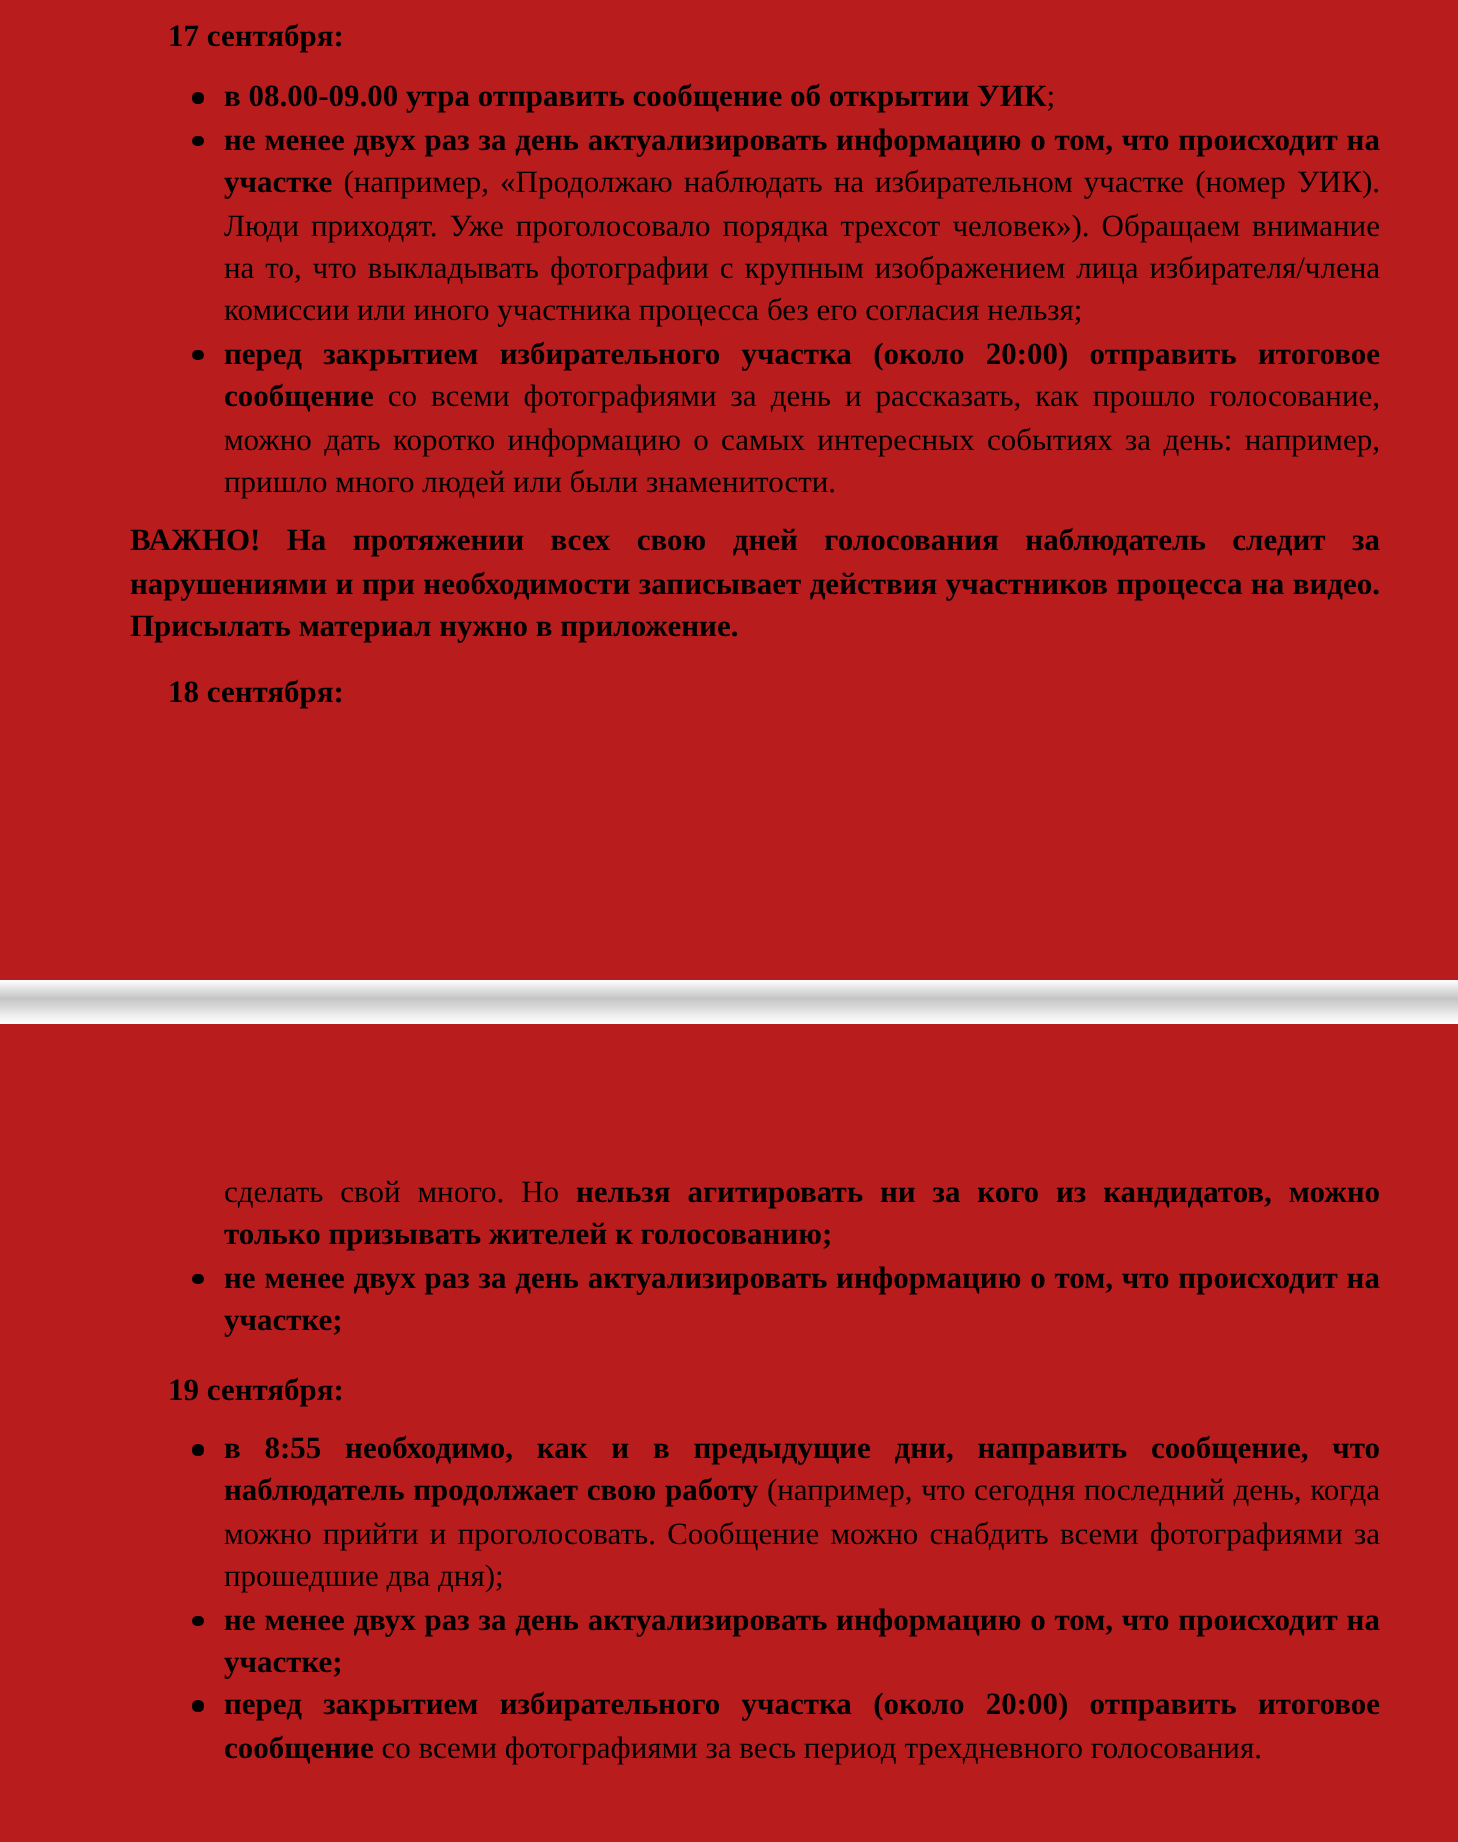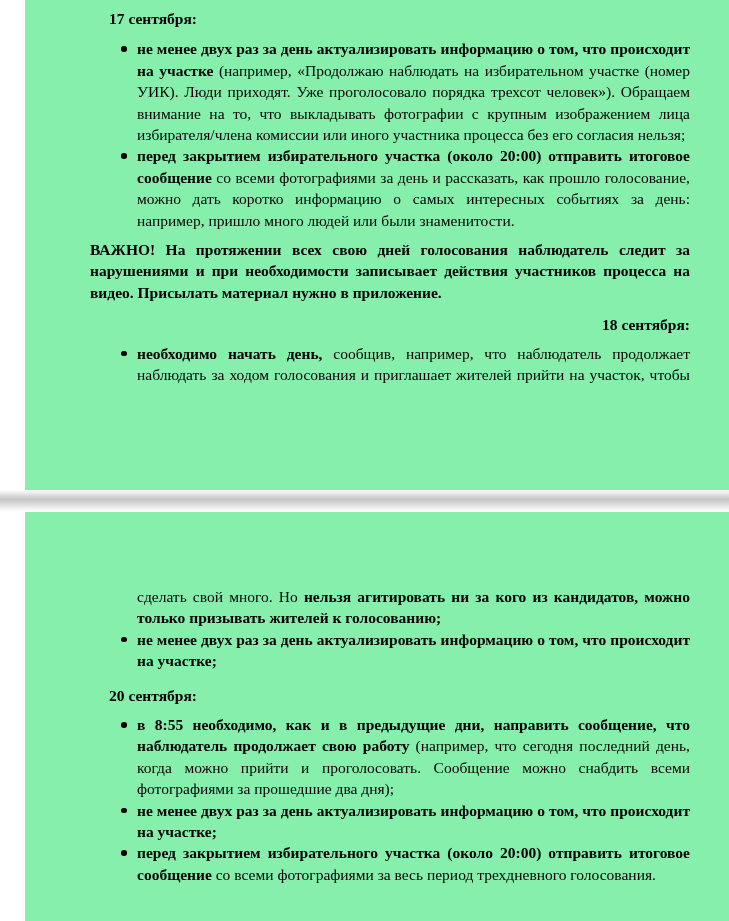--- a/index.html
+++ b/index.html
@@ -3,21 +3,21 @@
 <meta charset="utf-8">
 <style>
   * { box-sizing: border-box; }
   html, body { margin: 0; padding: 0; }
   body {
     width: 729px; height: 921px; overflow: hidden;
     background: #ffffff; color: #000000;
     font-family: "Liberation Serif", "DejaVu Serif", serif;
   }
   .viewer { width: 729px; height: 921px; }
-  .page { background: #86efac; margin-left: 25px; }
+  .page { background: #b91c1c; }
   .page .content {
     padding-left: 65px; padding-right: 39px;
     font-size: 15.5px; line-height: 21.4px;
     text-align: justify;
   }
   .page1 { height: 490px; }
   .page1 .content { padding-top: 8px; }
   .page-gap {
     height: 22px;
     background: linear-gradient(to bottom,
@@ -25,21 +25,21 @@
       #d6d6d6 60%, #eeeeee 80%, #ffffff 100%);
   }
   .page2 { height: 409px; }
   .page2 .content { padding-top: 74px; }
 
   .heading {
     font-weight: bold; font-size: 15.5px; line-height: 21.4px;
     margin: 0 0 0 19px; text-align: left;
   }
   .h17 { margin-bottom: 9px; }
-  .h18 { margin-top: 11px; margin-bottom: 7px; text-align: right; }
+  .h18 { margin-top: 11px; margin-bottom: 7px; }
   .h19 { margin-top: 13px; margin-bottom: 8px; }
 
   .important { font-weight: bold; margin: 8px 0 0 0; }
 
   .li { position: relative; padding-left: 47px; }
   .li .bullet {
     position: absolute; left: 31px; top: 8px;
     width: 5.5px; height: 5.5px; border-radius: 50%;
     background: #000000;
   }
@@ -53,59 +53,57 @@
 <div class="viewer">
 
   <div class="page page1">
     <div class="content">
 
       <h2 class="heading h17">17 сентября:</h2>
 
       <div class="list">
         <div class="li">
           <span class="bullet"></span>
+          <span class="b">в 08.00-09.00 утра отправить сообщение об открытии УИК</span><span>;</span>
+        </div>
+        <div class="li">
+          <span class="bullet"></span>
           <span class="b">не менее двух раз за день актуализировать информацию о том, что происходит на участке</span><span> (например, «Продолжаю наблюдать на избирательном участке (номер УИК). Люди приходят. Уже проголосовало порядка трехсот человек»). Обращаем внимание на то, что выкладывать фотографии с крупным изображением лица избирателя/члена комиссии или иного участника процесса без его согласия нельзя;</span>
         </div>
         <div class="li">
           <span class="bullet"></span>
           <span class="b">перед закрытием избирательного участка (около 20:00) отправить итоговое сообщение</span><span> со всеми фотографиями за день и рассказать, как прошло голосование, можно дать коротко информацию о самых интересных событиях за день: например, пришло много людей или были знаменитости.</span>
         </div>
       </div>
 
       <p class="important">ВАЖНО! На протяжении всех свою дней голосования наблюдатель следит за нарушениями и при необходимости записывает действия участников процесса на видео. Присылать материал нужно в приложение.</p>
 
       <h2 class="heading h18">18 сентября:</h2>
 
-      <div class="list">
-        <div class="li justify-last">
-          <span class="bullet"></span>
-          <span class="b">необходимо начать день,</span><span> сообщив, например, что наблюдатель продолжает наблюдать за ходом голосования и приглашает жителей прийти на участок, чтобы</span>
-        </div>
-      </div>
 
     </div>
   </div>
 
   <div class="page-gap"></div>
 
   <div class="page page2">
     <div class="content">
 
       <div class="cont">
         <span>сделать свой много. Но </span><span class="b">нельзя агитировать ни за кого из кандидатов, можно только призывать жителей к голосованию;</span>
       </div>
 
       <div class="list">
         <div class="li">
           <span class="bullet"></span>
           <span class="b">не менее двух раз за день актуализировать информацию о том, что происходит на участке;</span><span></span>
         </div>
       </div>
 
-      <h2 class="heading h19">20 сентября:</h2>
+      <h2 class="heading h19">19 сентября:</h2>
 
       <div class="list">
         <div class="li">
           <span class="bullet"></span>
           <span class="b">в 8:55 необходимо, как и в предыдущие дни, направить сообщение, что наблюдатель продолжает свою работу</span><span> (например, что сегодня последний день, когда можно прийти и проголосовать. Сообщение можно снабдить всеми фотографиями за прошедшие два дня);</span>
         </div>
         <div class="li">
           <span class="bullet"></span>
           <span class="b">не менее двух раз за день актуализировать информацию о том, что происходит на участке;</span><span></span>
         </div>

